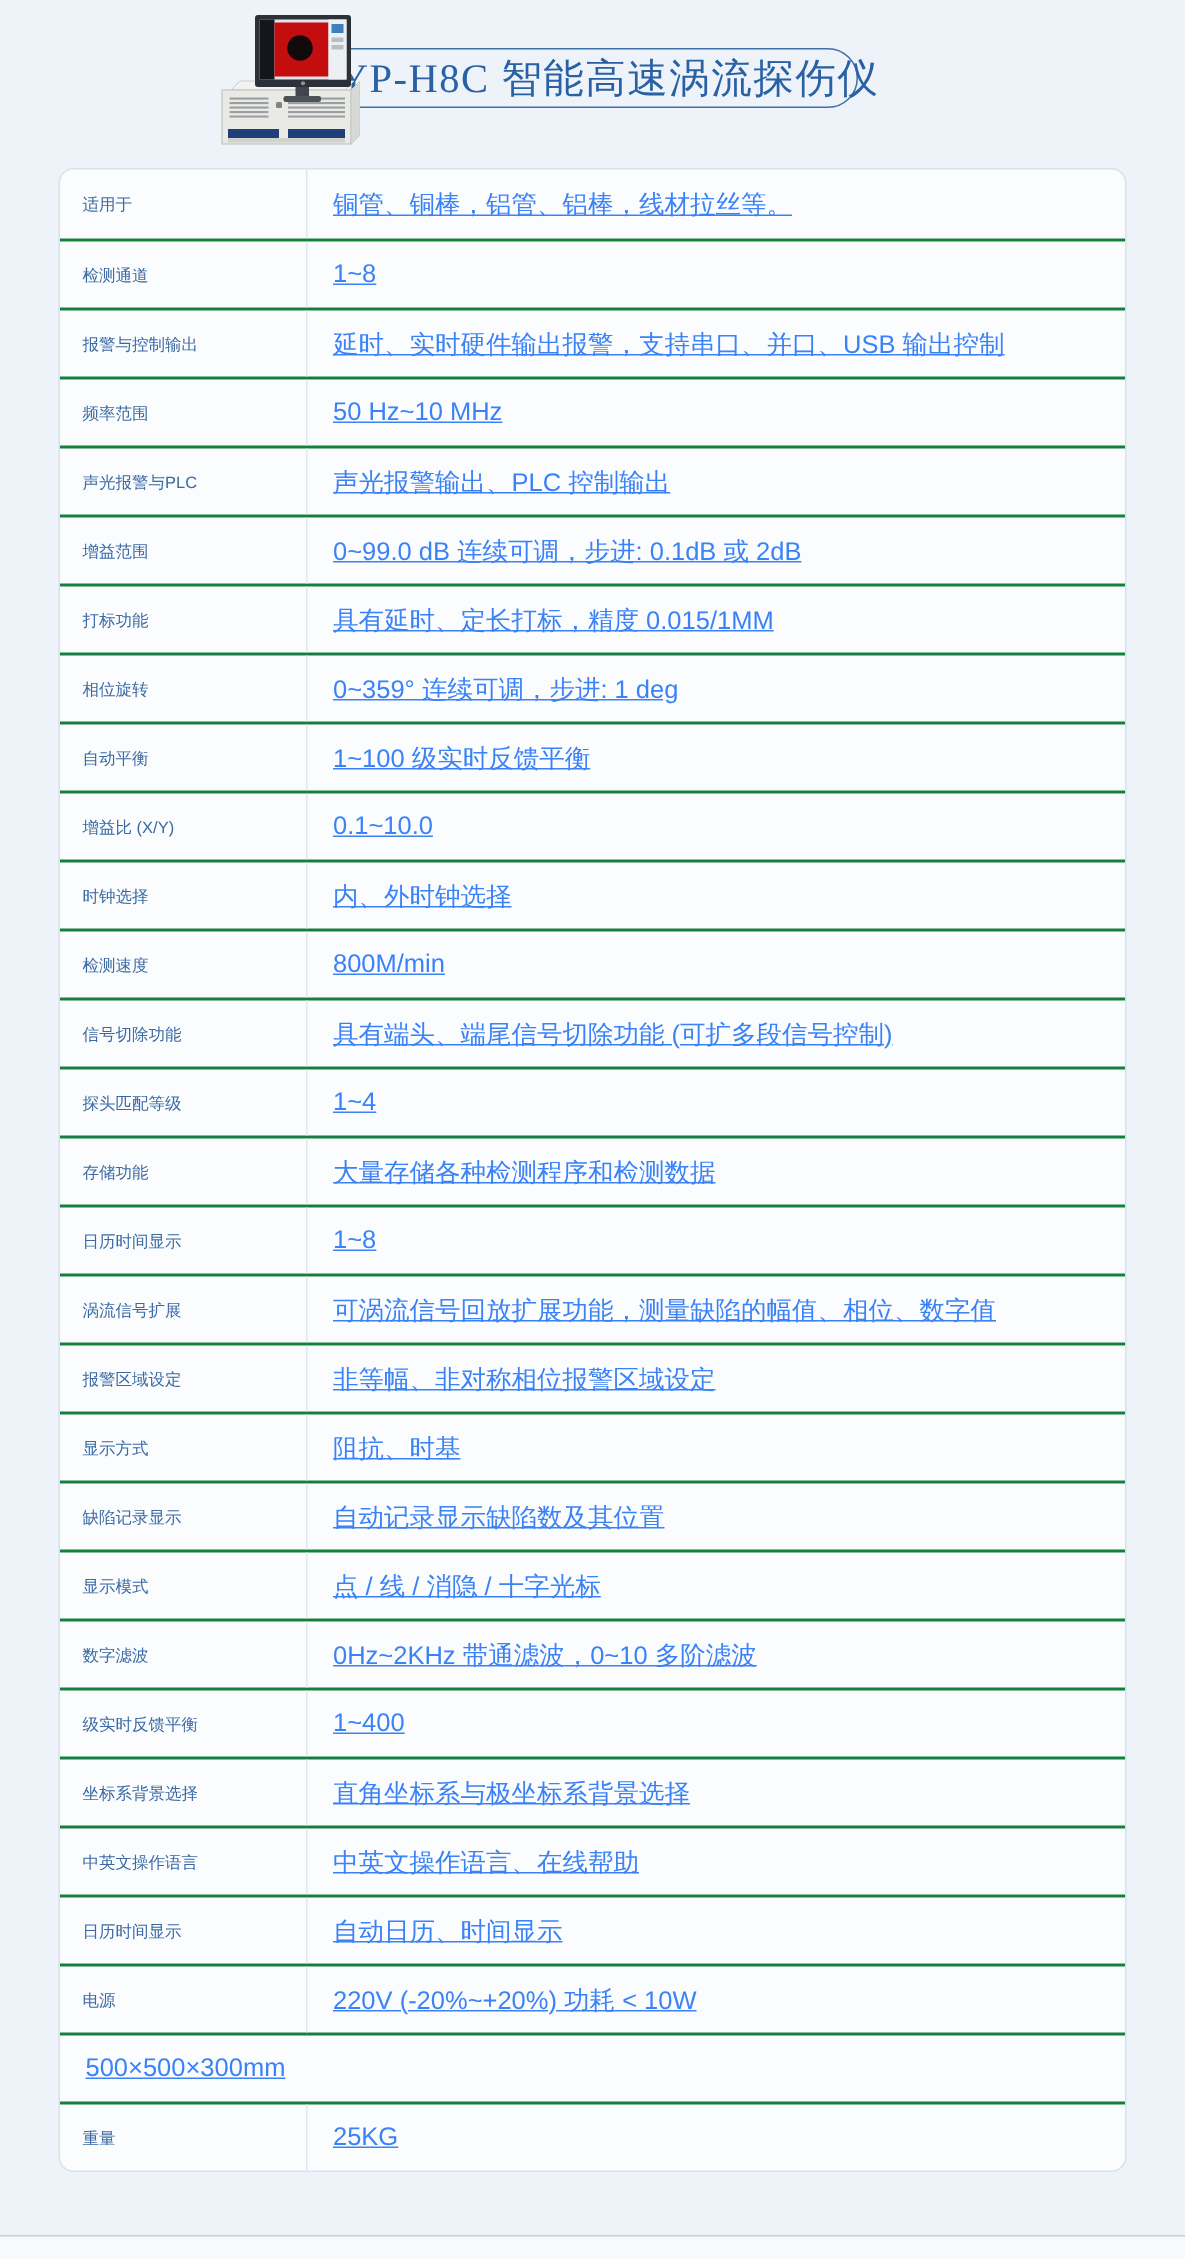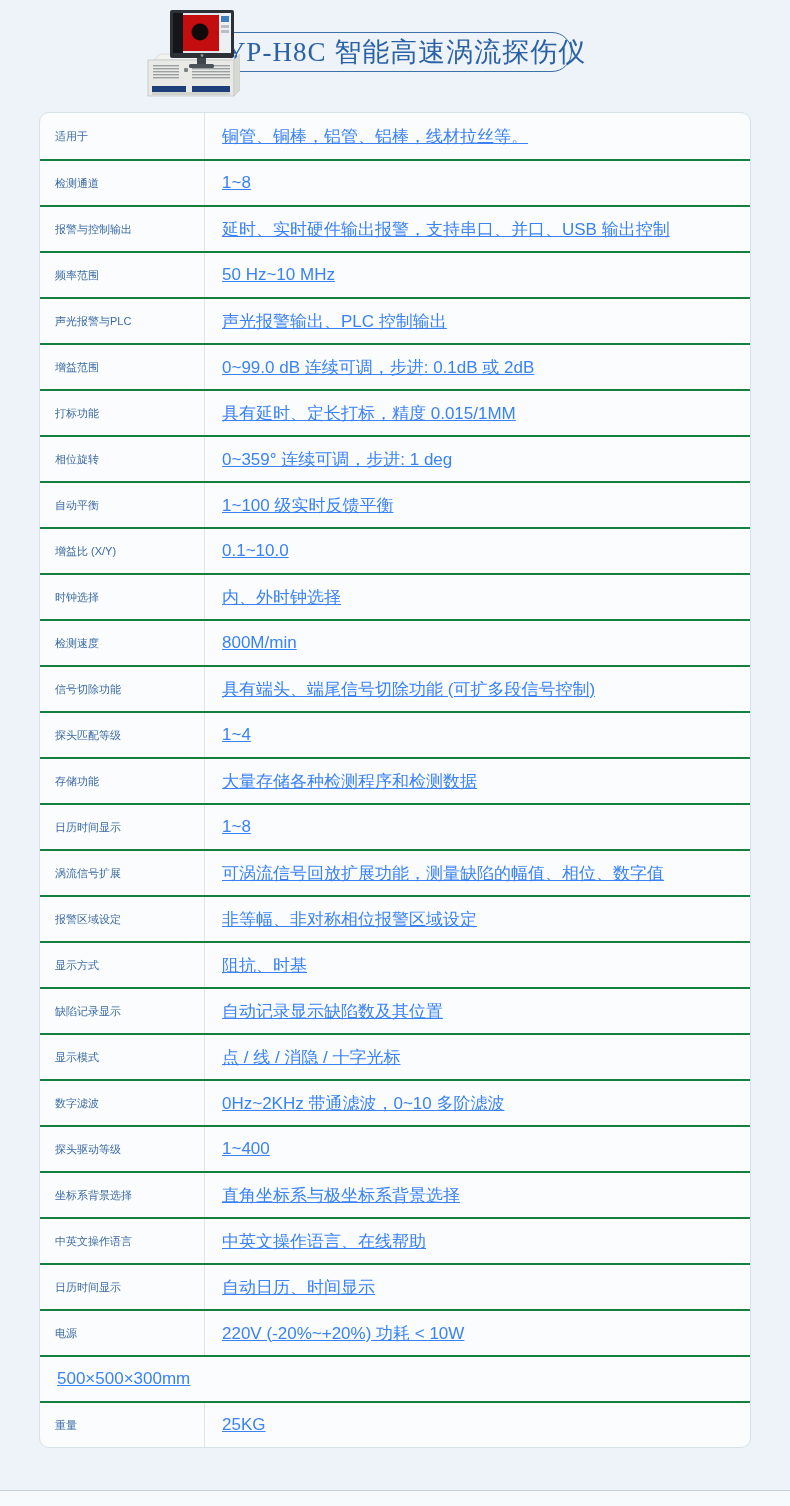--- a/index.html
+++ b/index.html
@@ -228,21 +228,21 @@
       <div class="spec-label">显示模式</div>
       <div class="spec-value">点 / 线 / 消隐 / 十字光标</div>
     </div>
 
     <div class="spec-row">
       <div class="spec-label">数字滤波</div>
       <div class="spec-value">0Hz~2KHz 带通滤波，0~10 多阶滤波</div>
     </div>
 
     <div class="spec-row">
-      <div class="spec-label">探头驱动等级</div>
+      <div class="spec-label">级实时反馈平衡</div>
       <div class="spec-value">1~400</div>
     </div>
 
     <div class="spec-row">
       <div class="spec-label">坐标系背景选择</div>
       <div class="spec-value">直角坐标系与极坐标系背景选择</div>
     </div>
 
     <div class="spec-row">
       <div class="spec-label">中英文操作语言</div>

